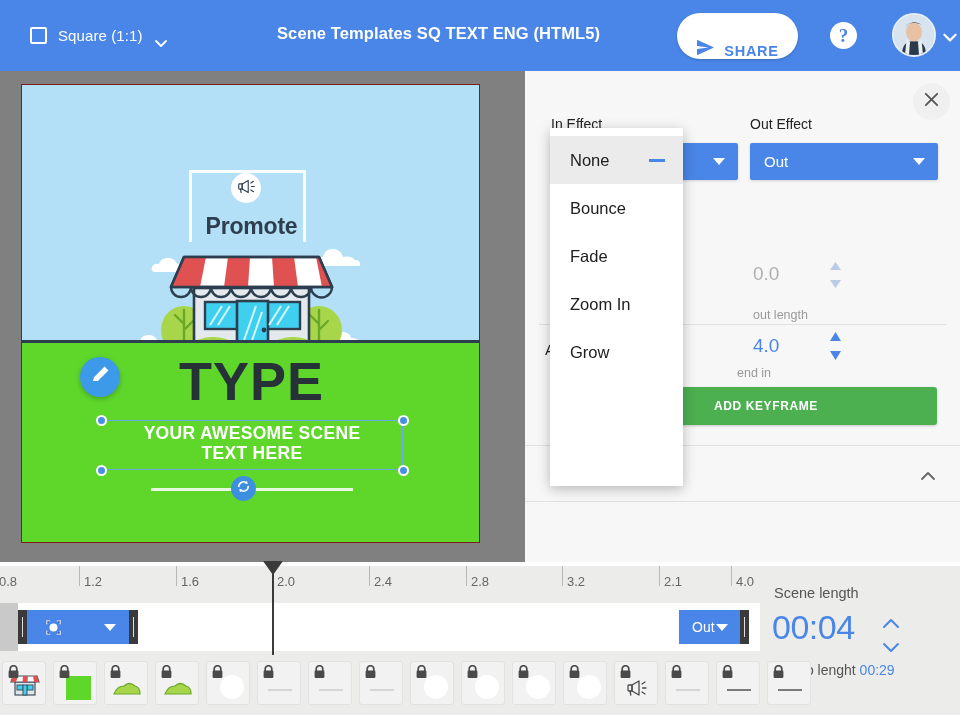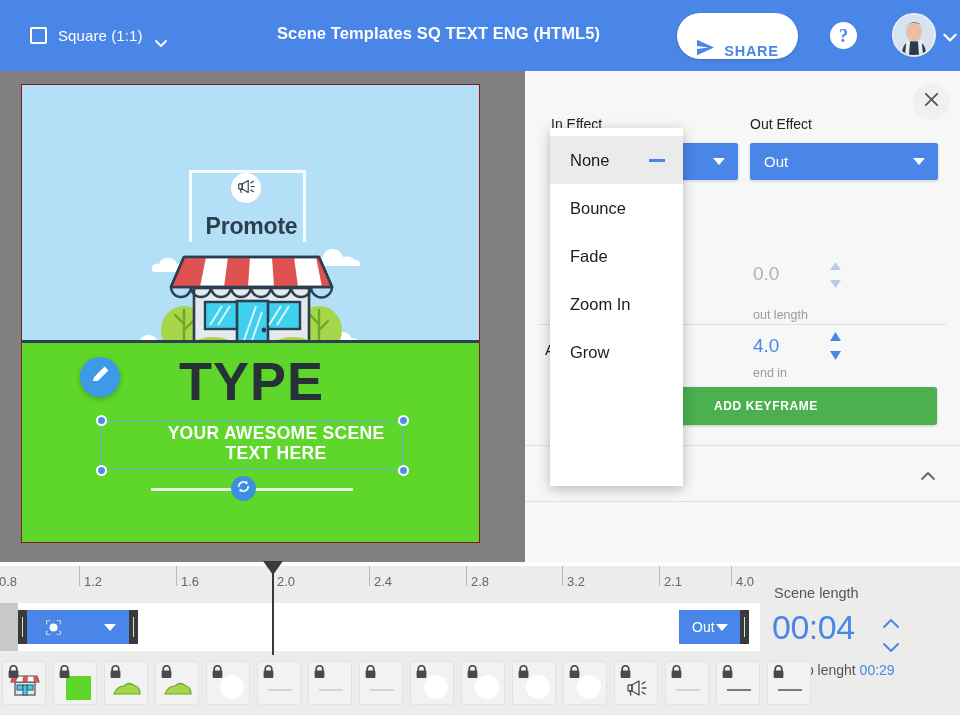--- a/index.html
+++ b/index.html
@@ -93,21 +93,20 @@
     line-height: 1;
   }
   .sel-box {
     position: absolute; left: 79px; top: 335px; width: 302px; height: 50px;
     border: 1.5px solid #6aa8e8;
   }
   .scene-txt {
     position: absolute; left: 79px; top: 338px; width: 302px; text-align: center;
     color: #fff; font-weight: bold; font-size: 17.5px; line-height: 1.16;
     letter-spacing: .3px;
-    margin-left: 24px;
   }
   .handle {
     position: absolute; width: 11px; height: 11px; border-radius: 50%;
     background: #4a90e2; border: 2px solid #fff;
   }
   .edit-fab {
     position: absolute; left: 58px; top: 272px; width: 40px; height: 40px;
     border-radius: 50%; background: #3d9ae8; cursor: pointer;
     display: flex; align-items: center; justify-content: center;
     box-shadow: 0 2px 5px rgba(0,0,0,.22);
@@ -464,21 +463,21 @@
     </div>
     <div class="num-cap" style="left:228px;top:237px;">out length</div>
 
     <div class="num-val" style="left:228px;top:264px;color:#4a86e8;">4.0</div>
     <div class="spin" style="left:302px;top:258px;">
       <svg width="17" height="34" viewBox="0 0 17 34">
         <path d="M8.5 3 L14 12 L3 12 Z" fill="#4a86e8"></path>
         <path d="M8.5 31 L3 22 L14 22 Z" fill="#4a86e8"></path>
       </svg>
     </div>
-    <div class="num-cap" style="left:228px;top:295px;">end in</div>
+    <div class="num-cap" style="left:212px;top:295px;">end in</div>
 
     <div class="anim-label">Animation</div>
 
     <button class="add-kf">ADD KEYFRAME</button>
 
     <div class="panel-div2"></div>
     <div class="transform-row">
       <span style="position:absolute;left:28px;top:18px;">
         <svg width="18" height="18" viewBox="0 0 18 18">
             <path d="M2 2 L2 16 L16 16" stroke="#777" stroke-width="1.7" fill="none"></path>

